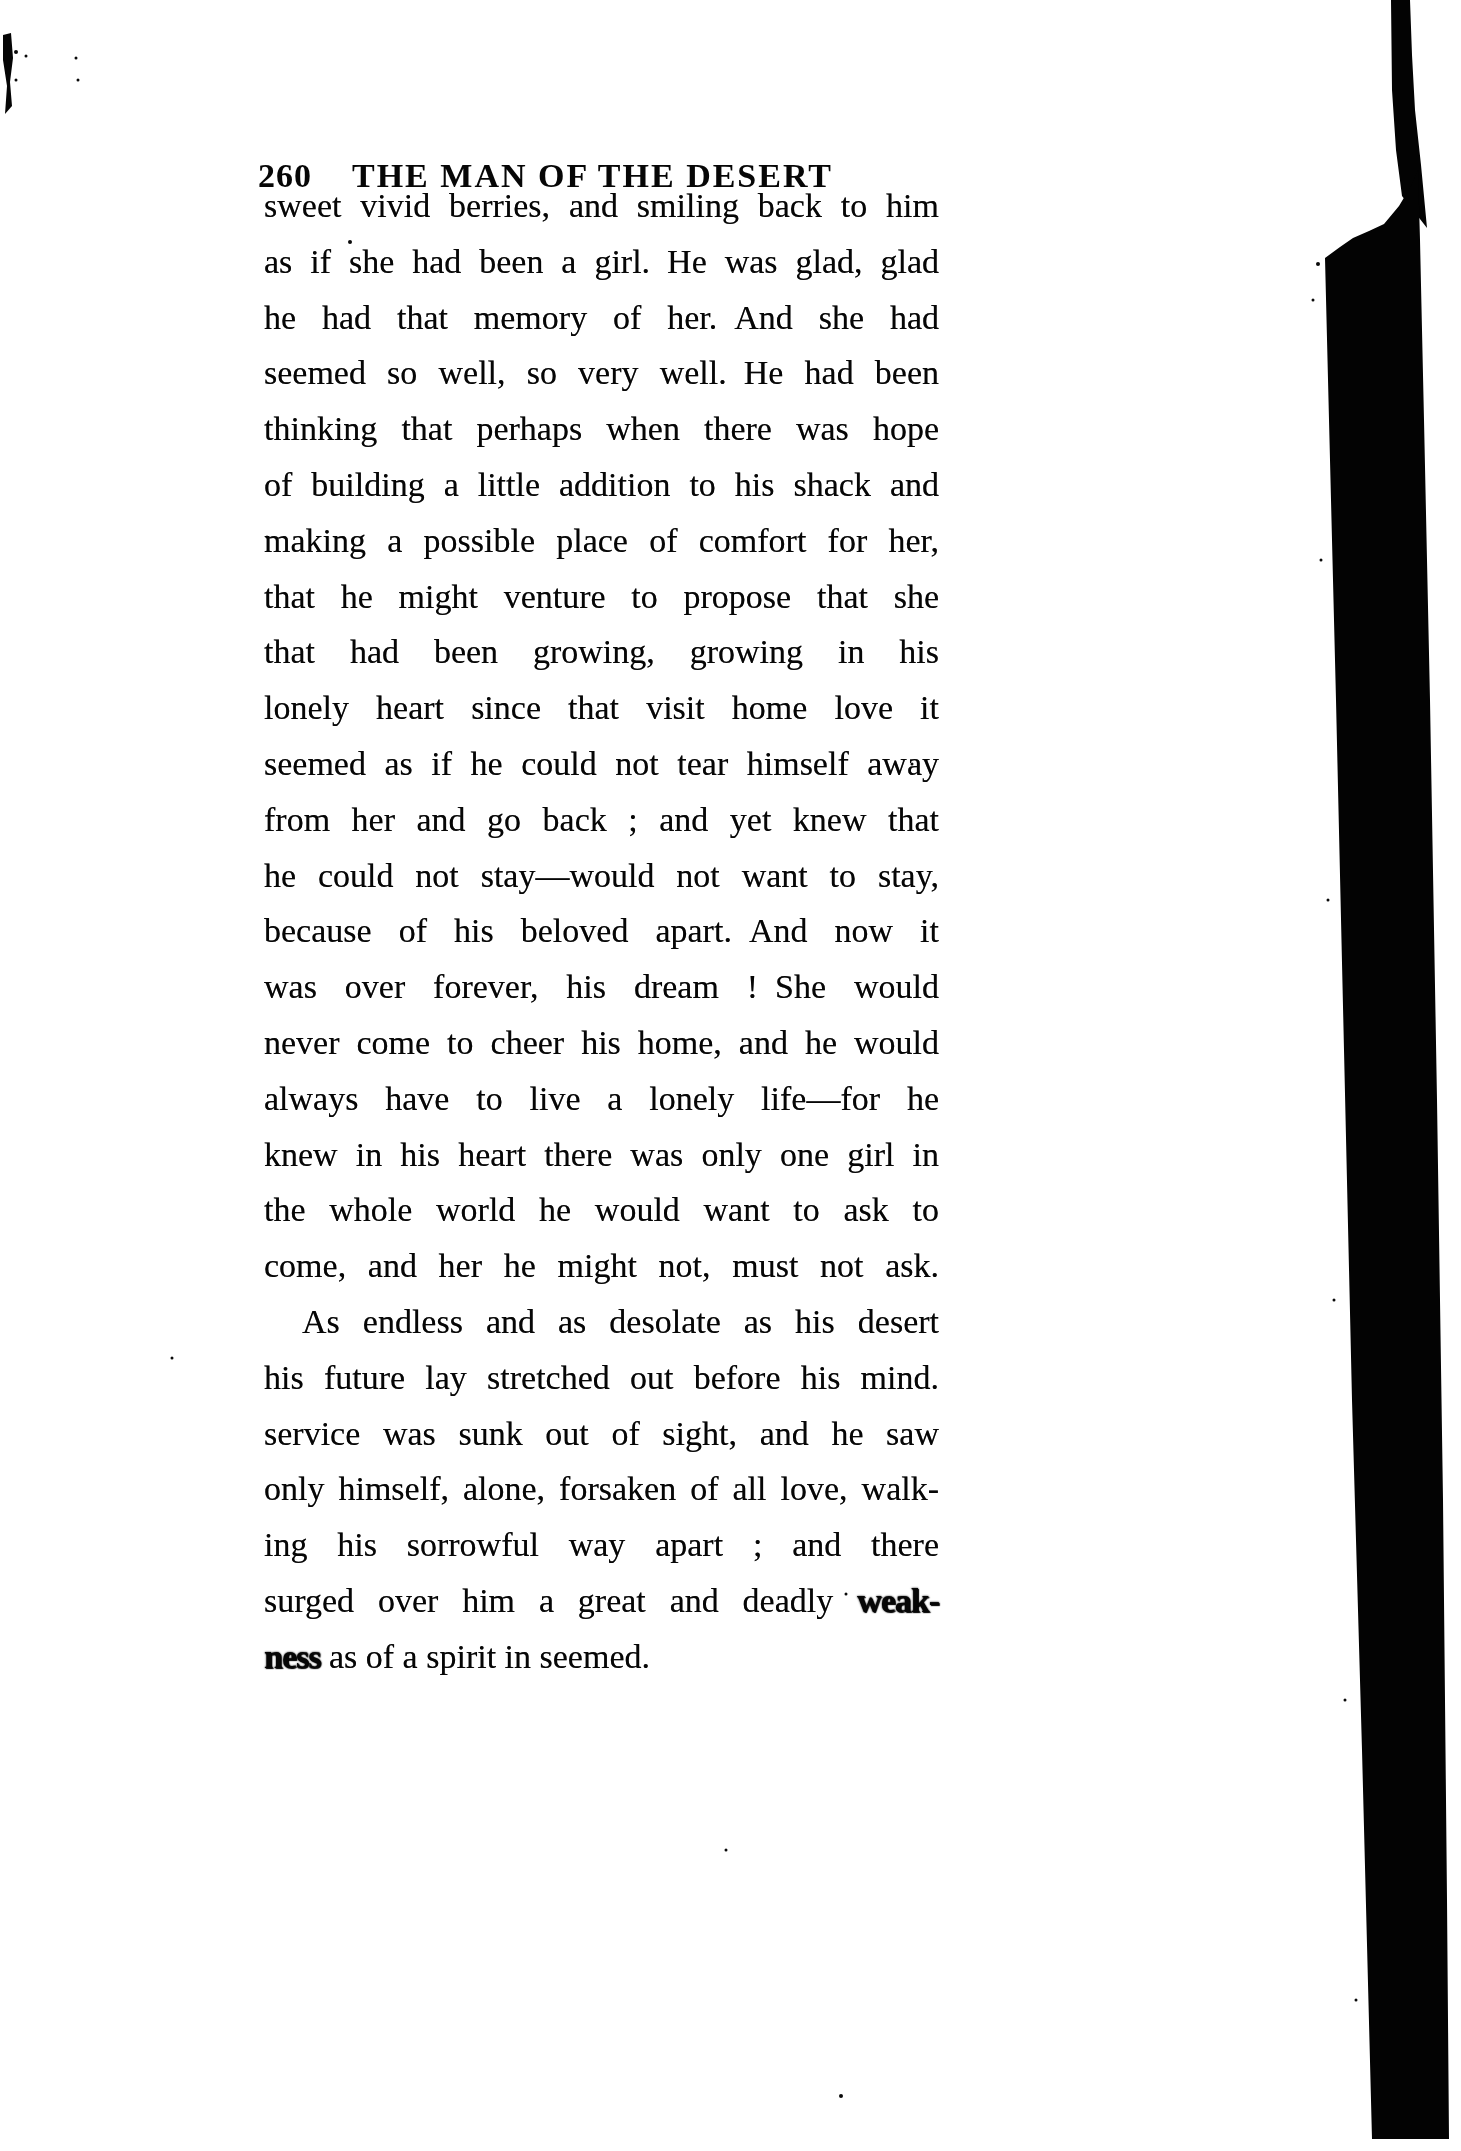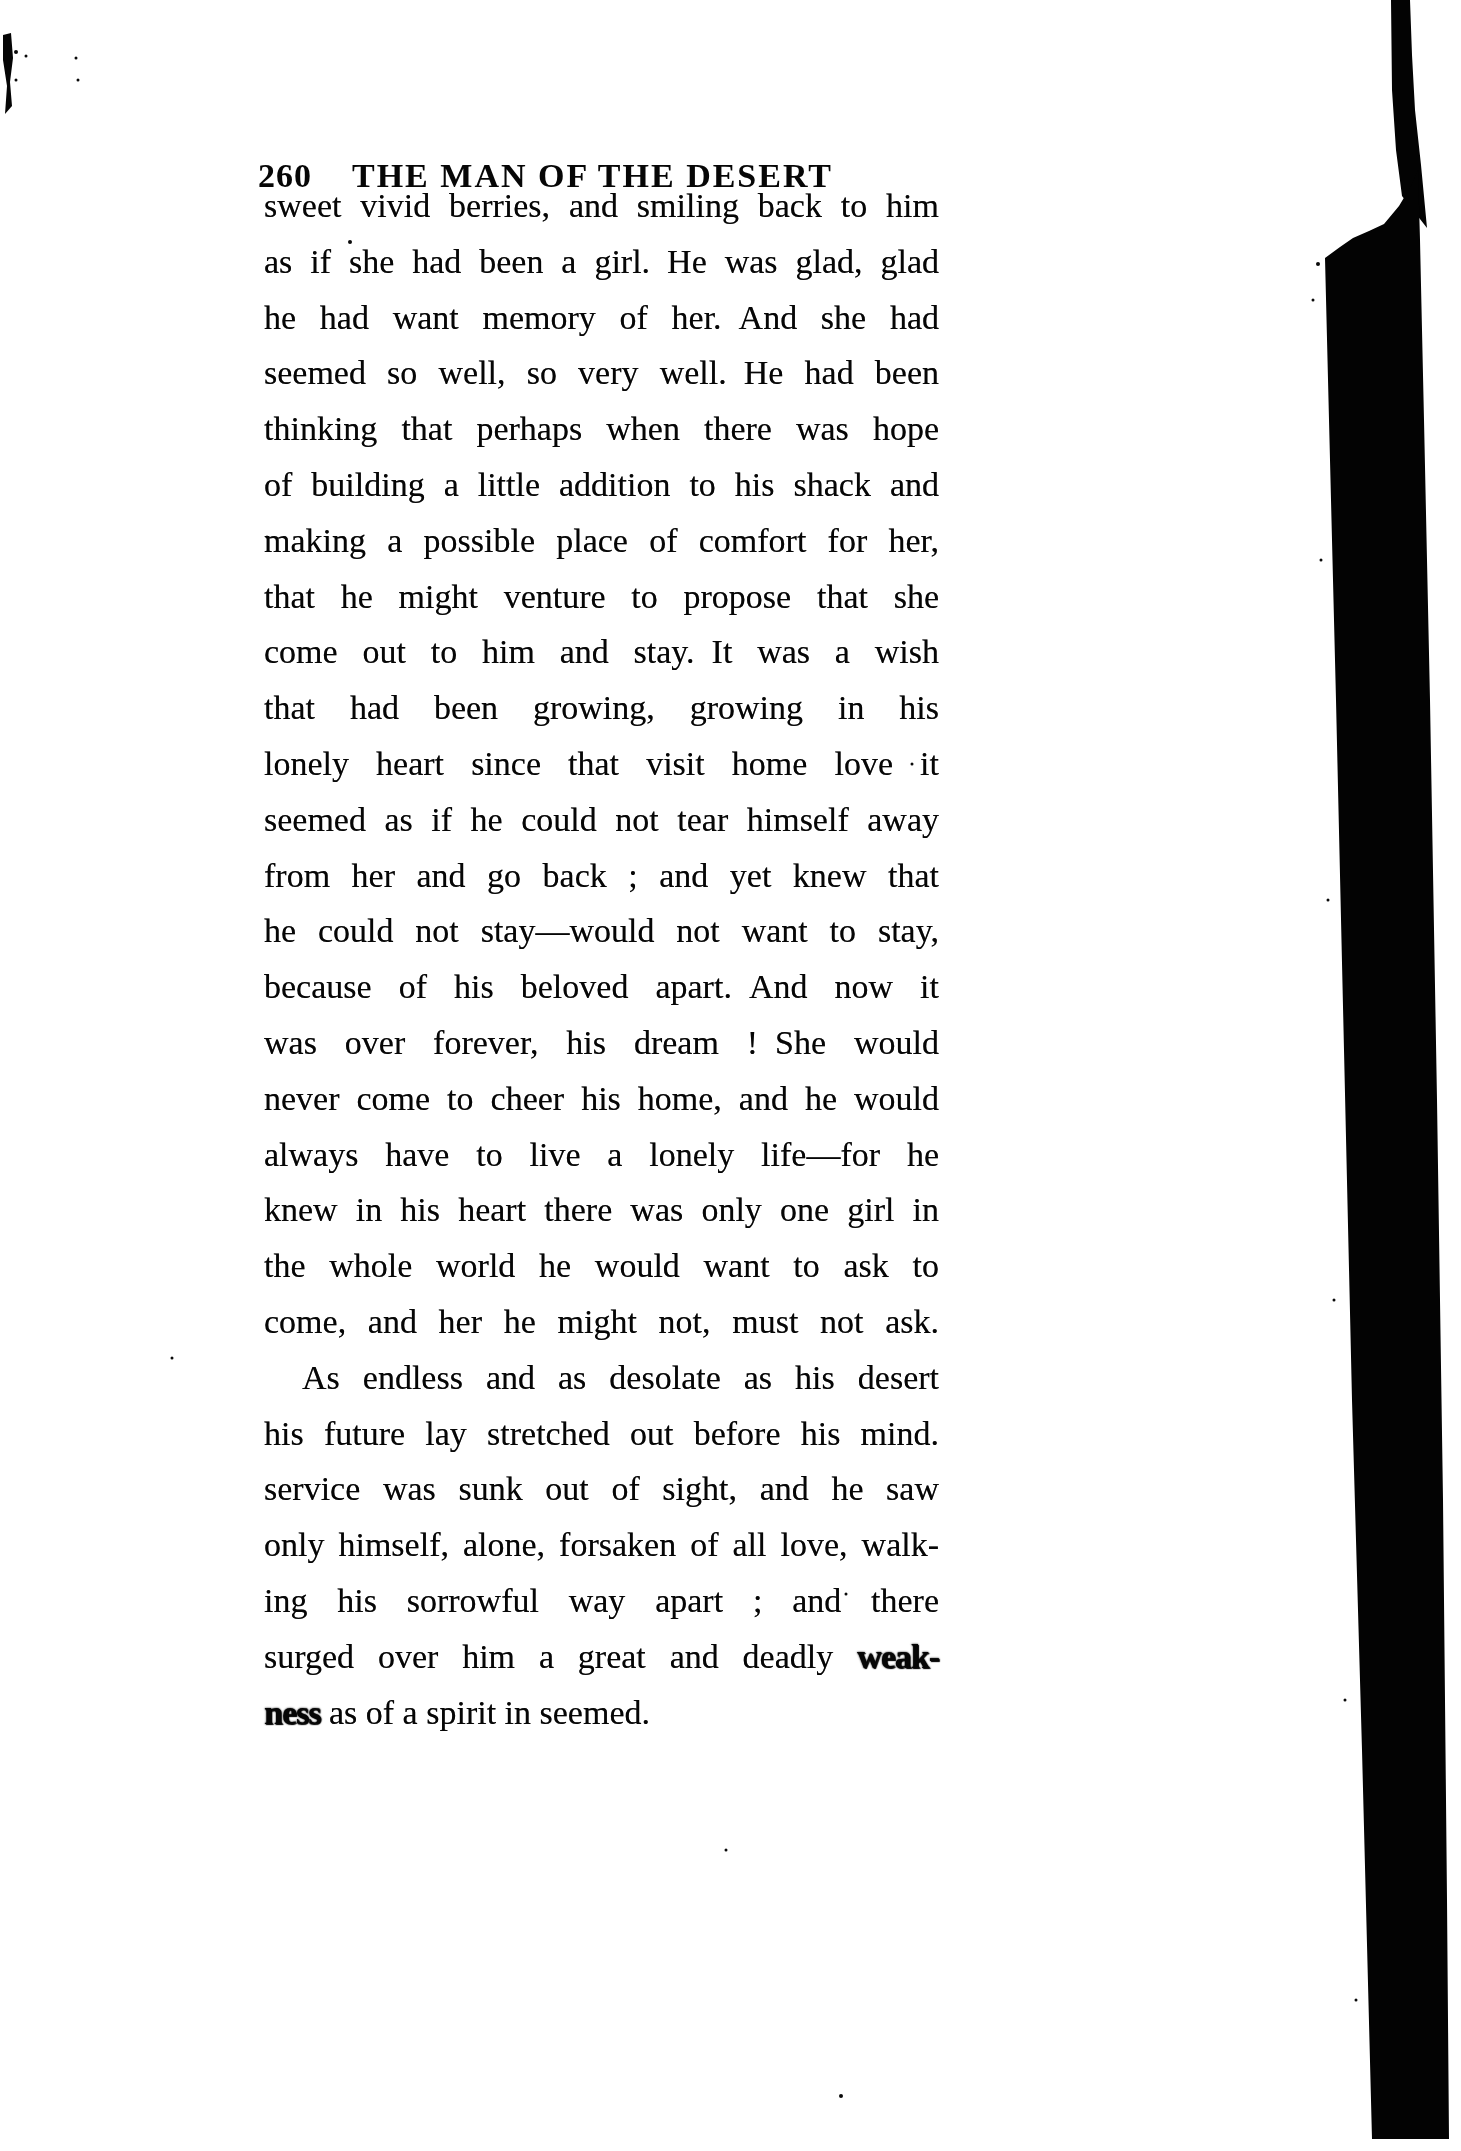--- a/index.html
+++ b/index.html
@@ -112,27 +112,26 @@
   </svg>
 
   <div class="header">
     <span class="page-num">260</span>
     <span class="book-title">THE MAN OF THE DESERT</span>
   </div>
 
   <div class="body-text">
     <div class="line">sweet vivid berries, and smiling back to him</div>
     <div class="line">as if she had been a girl. He was glad, glad</div>
-    <div class="line">he had want memory of her. And she had</div>
+    <div class="line">he had that memory of her. And she had</div>
     <div class="line">seemed so well, so very well. He had been</div>
     <div class="line">thinking that perhaps when there was hope</div>
     <div class="line">of building a little addition to his shack and</div>
     <div class="line">making a possible place of comfort for her,</div>
     <div class="line">that he might venture to propose that she</div>
-    <div class="line">come out to him and stay. It was a wish</div>
     <div class="line">that had been growing, growing in his</div>
     <div class="line">lonely heart since that visit home love it</div>
     <div class="line">seemed as if he could not tear himself away</div>
     <div class="line">from her and go back ; and yet knew that</div>
     <div class="line">he could not stay—would not want to stay,</div>
     <div class="line">because of his beloved apart. And now it</div>
     <div class="line">was over forever, his dream ! She would</div>
     <div class="line">never come to cheer his home, and he would</div>
     <div class="line">always have to live a lonely life—for he</div>
     <div class="line">knew in his heart there was only one girl in</div>

